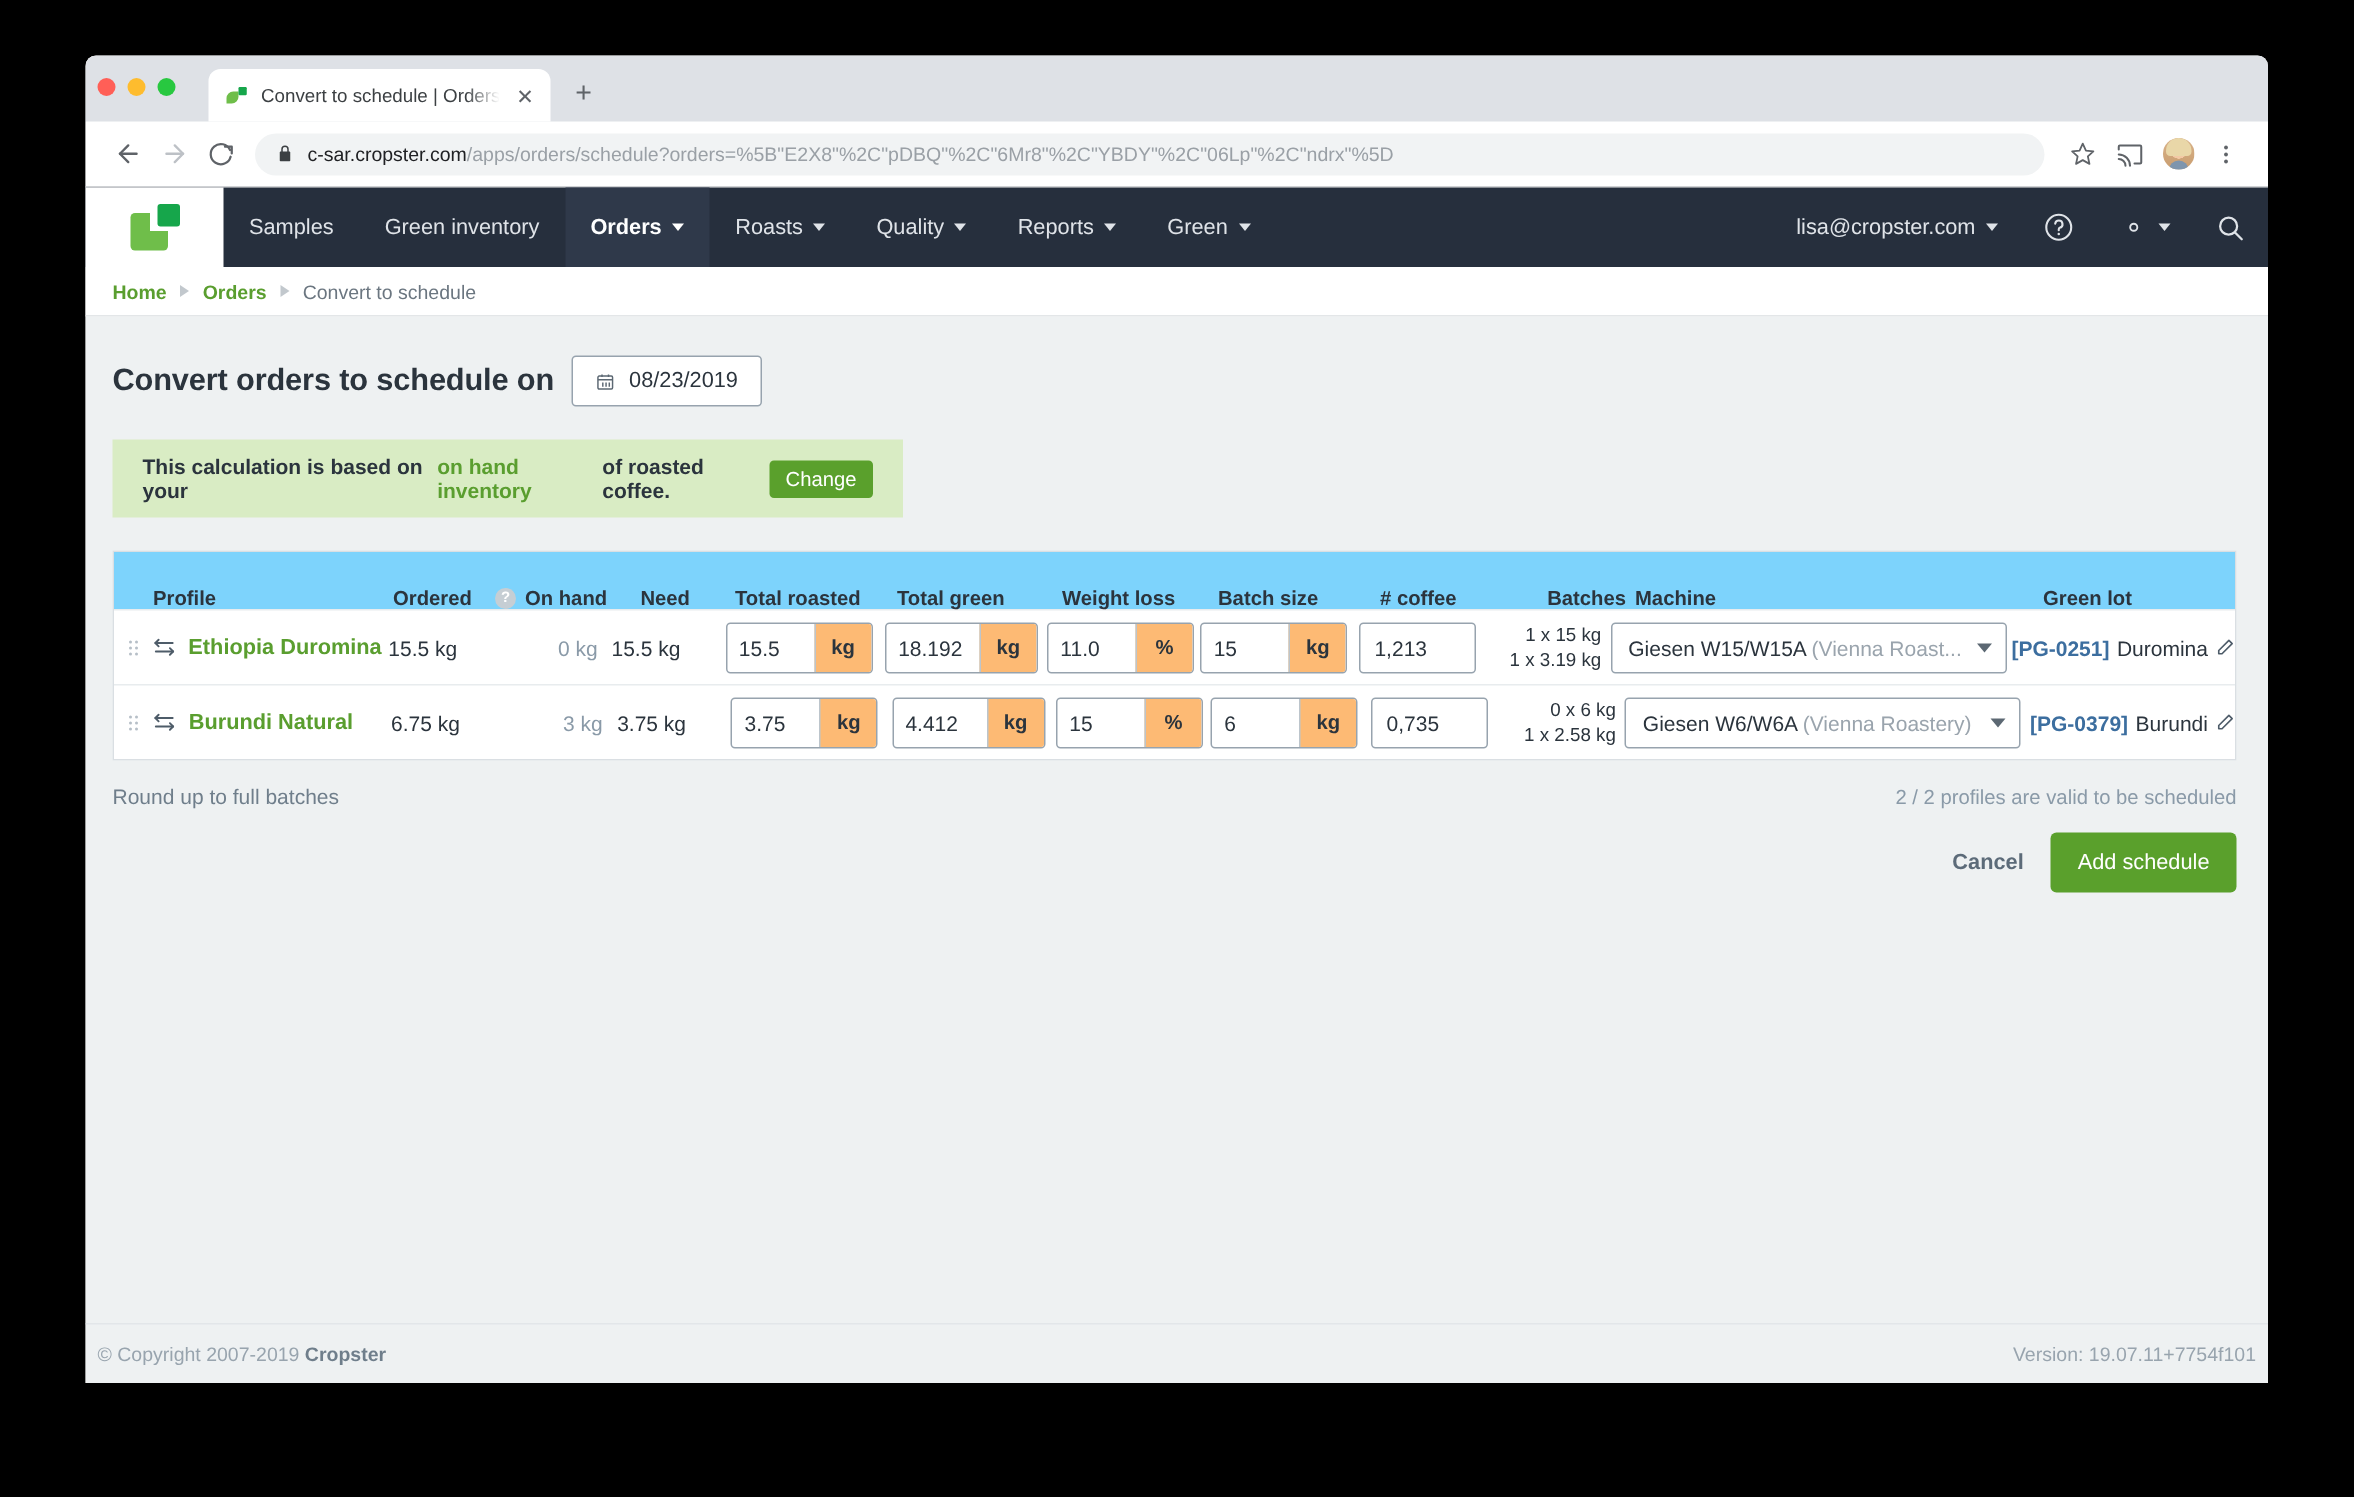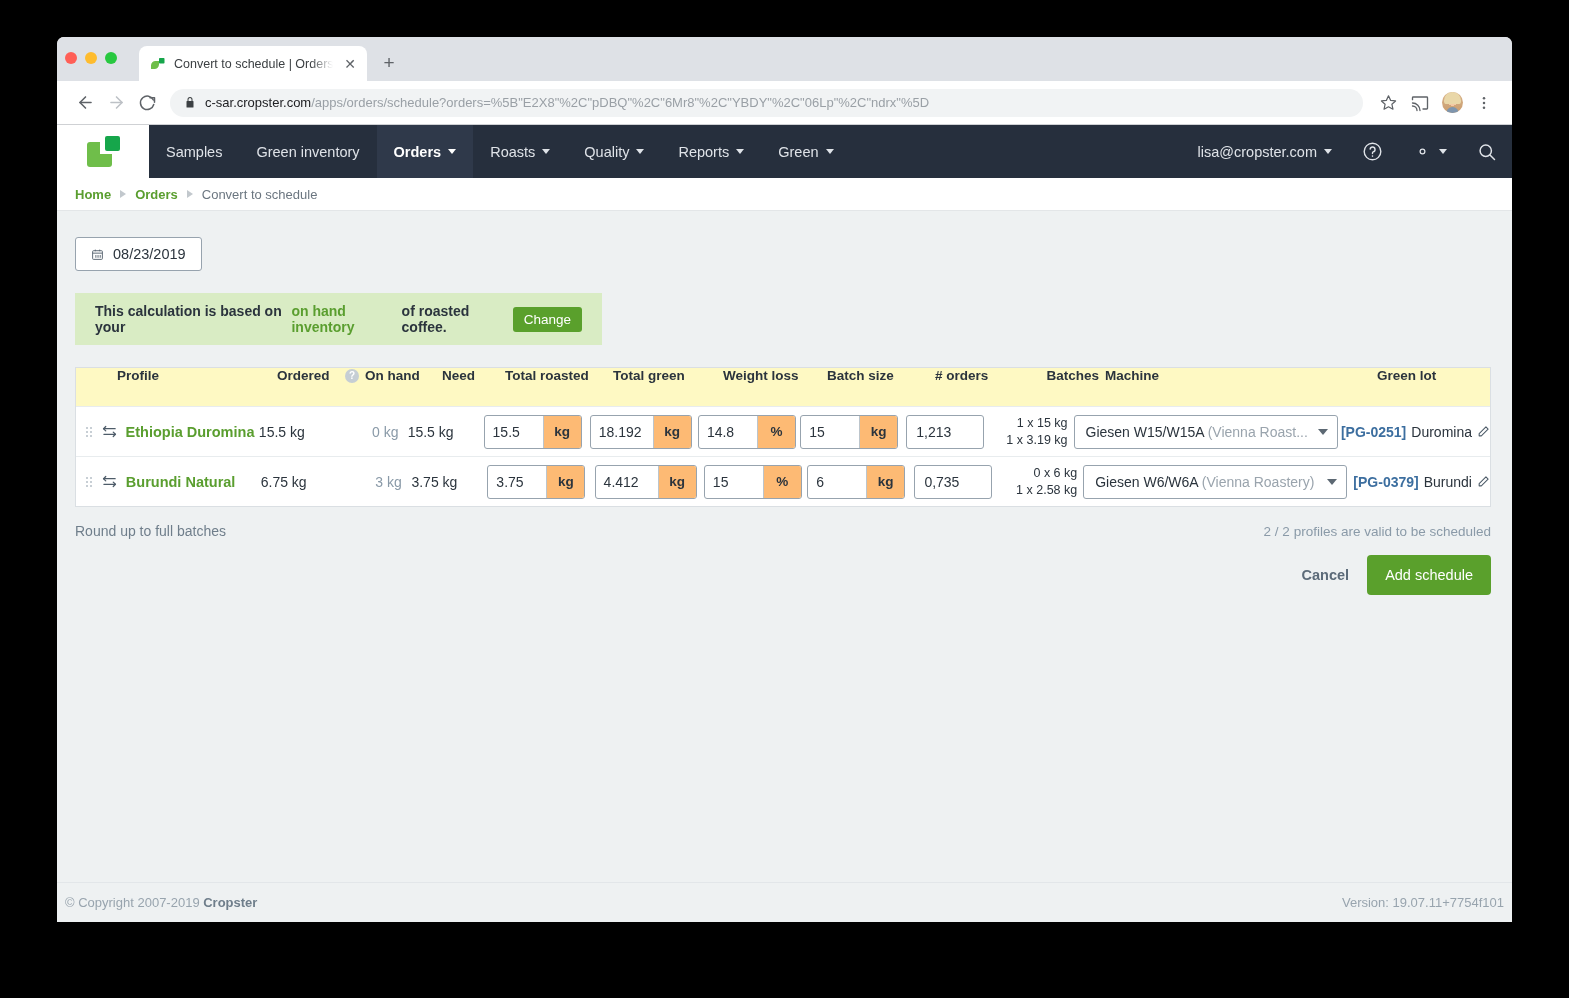--- a/index.html
+++ b/index.html
@@ -223,24 +223,24 @@
   }
 
   
   .tbl {
     margin-top: 22px;
     background: #fff;
     border: 1px solid #dadfe3;
     width: 1416px;
   }
   .thead {
-    background: #fef9c3;
+    background: #7dd3fc;
     height: 38px;
-    display: flex; align-items: flex-start;
-    font-size: 13.5px; font-weight: bold; color: #2b343d; padding-left: 15px;
+    display: flex; align-items: flex-end;
+    font-size: 13.5px; font-weight: bold; color: #2b343d;
   }
   .trow {
     height: 50px;
     display: flex; align-items: center;
     border-top: 1px solid #e8ecee;
     font-size: 14px; color: #2b343d;
   }
   .trow:first-of-type { border-top: none; }
 
   
@@ -516,20 +516,21 @@
       <span class="crumb-link">Home</span>
       <span class="crumb-sep"></span>
       <span class="crumb-link">Orders</span>
       <span class="crumb-sep"></span>
       <span class="crumb-cur">Convert to schedule</span>
     </div>
 
     <div class="page">
 
       <div class="titlerow">
+        <span class="ptitle">Convert orders to schedule on</span>
         <div class="datebox">
           <span class="cal-icon">
             <svg width="13" height="13" viewBox="0 0 24 24" fill="none" stroke="currentColor" stroke-width="1.8">
                 <rect x="3" y="5" width="18" height="16" rx="1.5"></rect>
                 <line x1="3" y1="9.5" x2="21" y2="9.5"></line>
                 <line x1="8" y1="3" x2="8" y2="6"></line>
                 <line x1="16" y1="3" x2="16" y2="6"></line>
                 <line x1="9" y1="13" x2="9" y2="18"></line>
                 <line x1="13" y1="13" x2="13" y2="18"></line>
                 <line x1="17" y1="13" x2="17" y2="18"></line>
@@ -553,21 +554,21 @@
           <div class="c-ordered">Ordered</div>
           <div class="c-onhand">
             <span class="help-icon">?</span>
             <span>On hand</span>
           </div>
           <div class="c-need">Need</div>
           <div class="c-roasted">Total roasted</div>
           <div class="c-green">Total green</div>
           <div class="c-loss">Weight loss</div>
           <div class="c-bsize">Batch size</div>
-          <div class="c-nbatch"># orders</div>
+          <div class="c-nbatch"># coffee</div>
           <div class="c-batches">Batches</div>
           <div class="c-machine">Machine</div>
           <div class="c-lot">Green lot</div>
         </div>
 
         <div class="trow">
           <div class="c-handle">
             <span class="drag-dots">
                 <i></i>
                 <i></i>
@@ -598,21 +599,21 @@
             </span>
           </div>
           <div class="c-green">
             <span class="ifield wide">
               <span class="val">18.192</span>
               <span class="unit">kg</span>
             </span>
           </div>
           <div class="c-loss">
             <span class="ifield">
-              <span class="val">14.8</span>
+              <span class="val">11.0</span>
               <span class="unit">%</span>
             </span>
           </div>
           <div class="c-bsize">
             <span class="ifield">
               <span class="val">15</span>
               <span class="unit">kg</span>
             </span>
           </div>
           <div class="c-nbatch">

